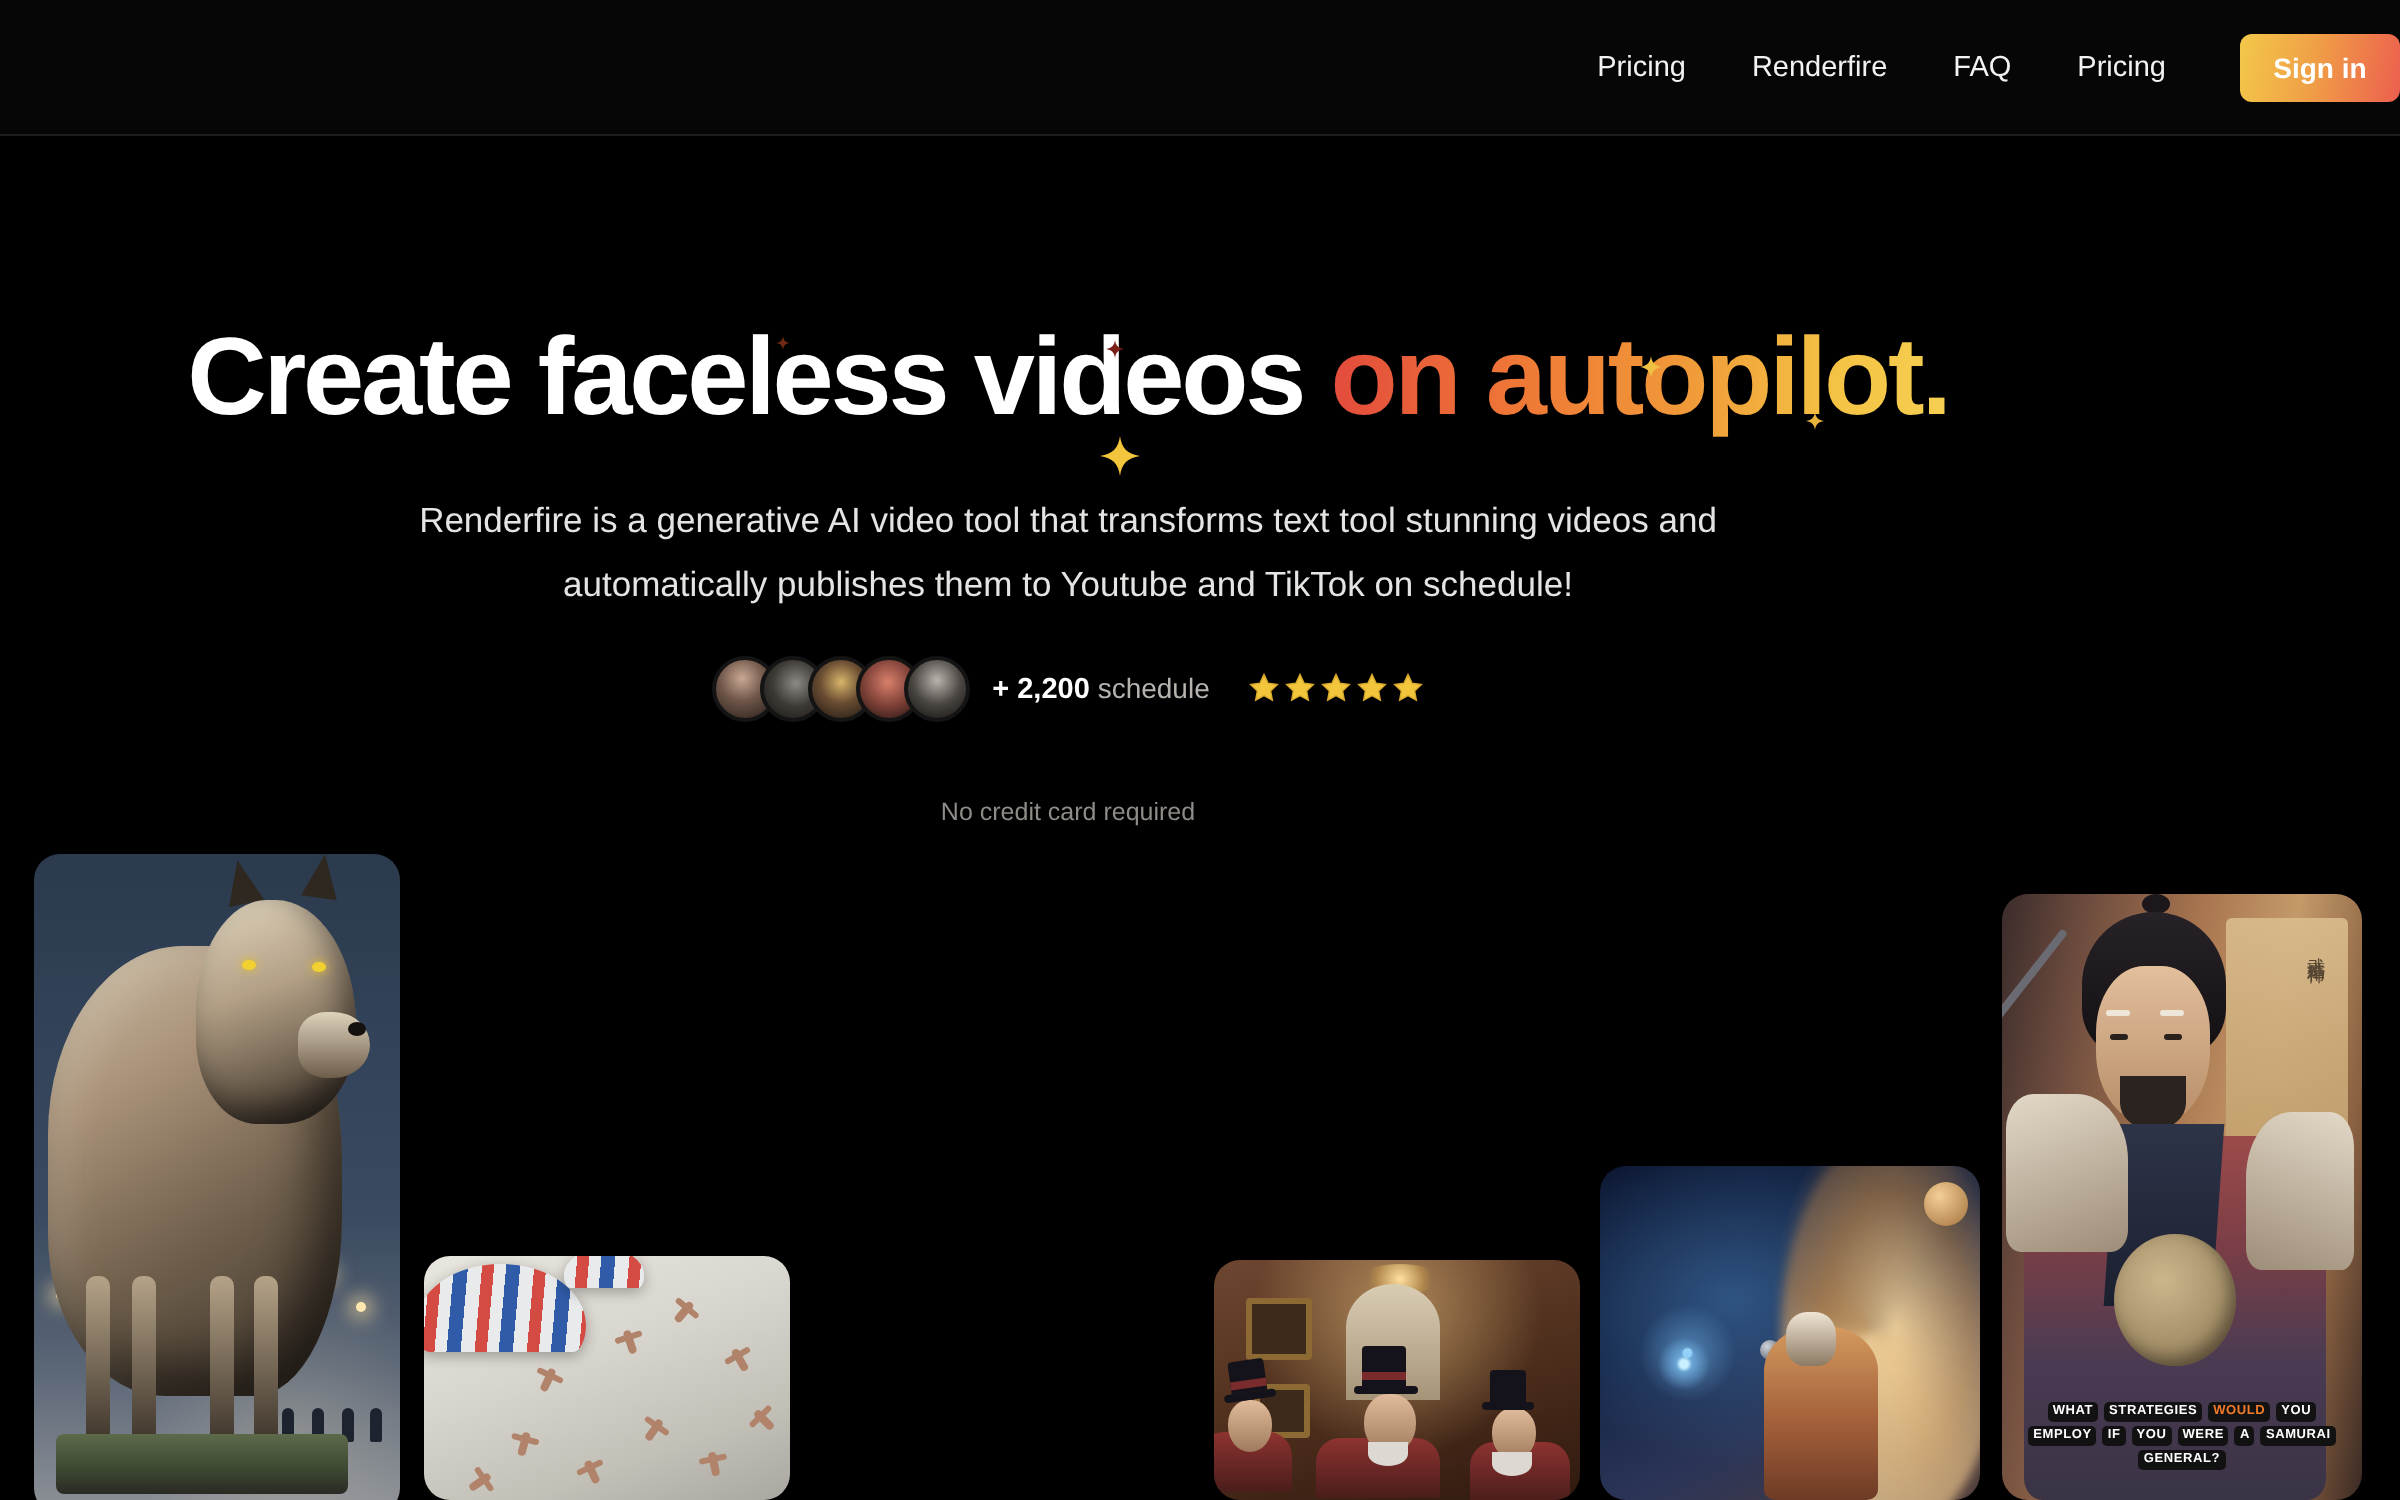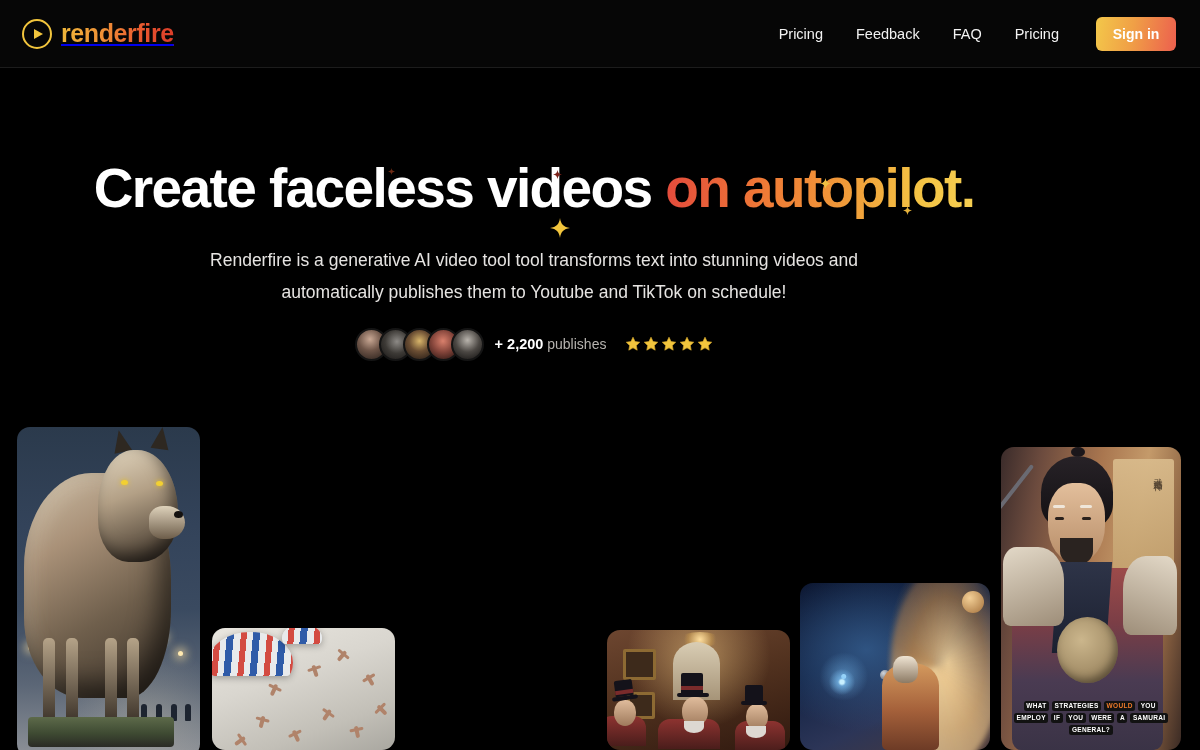--- a/index.html
+++ b/index.html
@@ -31,21 +31,21 @@
     border-left:9px solid #f2c53d;
     border-top:5.5px solid transparent;
     border-bottom:5.5px solid transparent;
     margin-left:3px;
   }
   .logo-text {
     font-size:25px; font-weight:700; letter-spacing:-.4px;
     background:linear-gradient(100deg,#f0b93a 0%,#ef8f36 38%,#e9562f 72%,#d93a28 100%);
     -webkit-background-clip:text; background-clip:text; color:transparent;
   }
-  .nav { margin-left:auto; display:flex; align-items:center; gap:33px; margin-right:24px; }
+  .nav { margin-left:auto; display:flex; align-items:center; gap:33px; }
   .nav a {
     color:#f2f2f2; font-size:14.5px; text-decoration:none; font-weight:400; white-space:nowrap;
   }
   .signin {
     display:flex; align-items:center; justify-content:center;
     width:80px; height:34px; border-radius:6px; border:none; cursor:pointer;
     background:linear-gradient(100deg,#f3c84a 0%,#f0a046 45%,#ec5f4e 100%);
     color:#fff; font-size:14px; font-weight:700; font-family:inherit;
     margin-left:4px;
   }
@@ -259,53 +259,47 @@
     padding:1.5px 2.5px; border-radius:2.5px; white-space:nowrap;
   }
   .caption span.hl { color:#f07b2a; }
 </style>
 </head>
 <body>
 
 <div class="page">
 
   <header class="header">
-    <a class="logo" href="#">
-      <span class="logo-mark">
-          <i></i>
-        </span>
-      <span class="logo-text">renderfire</span>
-    </a>
     <nav class="nav">
       <a href="#">Pricing</a>
-      <a href="#">Feedback</a>
+      <a href="#">Renderfire</a>
       <a href="#">FAQ</a>
       <a href="#">Pricing</a>
       <button class="signin">Sign in</button>
     </nav>
   </header>
 
   <section class="hero">
     <h1 class="headline"><span>Create faceless videos </span><span class="accent">on autopilot.</span></h1>
 
     <p class="subtitle">
-      <span>Renderfire is a generative AI video tool tool transforms text into stunning</span>
+      <span>Renderfire is a generative AI video tool that transforms text tool stunning</span>
       <span>videos and automatically publishes them to Youtube and TikTok on schedule!</span>
     </p>
 
     <div class="social">
       <div class="avatars">
         <span class="avatar a1"></span>
         <span class="avatar a2"></span>
         <span class="avatar a3"></span>
         <span class="avatar a4"></span>
         <span class="avatar a5"></span>
       </div>
       <div class="creators"><b>+ 2,200</b>
-        <span>publishes</span>
+        <span>schedule</span>
       </div>
       <div class="stars">
         <svg class="star" viewBox="0 0 24 24">
             <path fill="#f2c53d" stroke="#d8a92c" stroke-width="1" d="M12 1.8l3.1 6.6 7 .9-5.1 4.9 1.3 7-6.3-3.4-6.3 3.4 1.3-7L1.9 9.3l7-.9z"></path>
           </svg>
         <svg class="star" viewBox="0 0 24 24">
             <path fill="#f2c53d" stroke="#d8a92c" stroke-width="1" d="M12 1.8l3.1 6.6 7 .9-5.1 4.9 1.3 7-6.3-3.4-6.3 3.4 1.3-7L1.9 9.3l7-.9z"></path>
           </svg>
         <svg class="star" viewBox="0 0 24 24">
             <path fill="#f2c53d" stroke="#d8a92c" stroke-width="1" d="M12 1.8l3.1 6.6 7 .9-5.1 4.9 1.3 7-6.3-3.4-6.3 3.4 1.3-7L1.9 9.3l7-.9z"></path>
@@ -313,20 +307,21 @@
         <svg class="star" viewBox="0 0 24 24">
             <path fill="#f2c53d" stroke="#d8a92c" stroke-width="1" d="M12 1.8l3.1 6.6 7 .9-5.1 4.9 1.3 7-6.3-3.4-6.3 3.4 1.3-7L1.9 9.3l7-.9z"></path>
           </svg>
         <svg class="star" viewBox="0 0 24 24">
             <path fill="#f2c53d" stroke="#d8a92c" stroke-width="1" d="M12 1.8l3.1 6.6 7 .9-5.1 4.9 1.3 7-6.3-3.4-6.3 3.4 1.3-7L1.9 9.3l7-.9z"></path>
           </svg>
       </div>
     </div>
 
     <div class="cta-wrap">
+      <div class="cta-note">No credit card required</div>
     </div>
   </section>
 
   <svg class="sparkle" style="left:550px;top:218px;width:20px;height:20px;z-index:25;" viewBox="0 0 24 24">
       <path fill="#f2c53d" d="M12 0c1 7.5 4.5 10.8 12 12-7.5 1.2-11 4.5-12 12-1-7.5-4.5-10.8-12-12 7.5-1.2 11-4.5 12-12z"></path>
     </svg>
   <svg class="sparkle" style="left:553px;top:170px;width:9px;height:9px;z-index:25;" viewBox="0 0 24 24">
       <path fill="#7a2018" d="M12 0c1 7.5 4.5 10.8 12 12-7.5 1.2-11 4.5-12 12-1-7.5-4.5-10.8-12-12 7.5-1.2 11-4.5 12-12z"></path>
     </svg>
   <svg class="sparkle" style="left:388px;top:168px;width:7px;height:7px;z-index:25;" viewBox="0 0 24 24">

